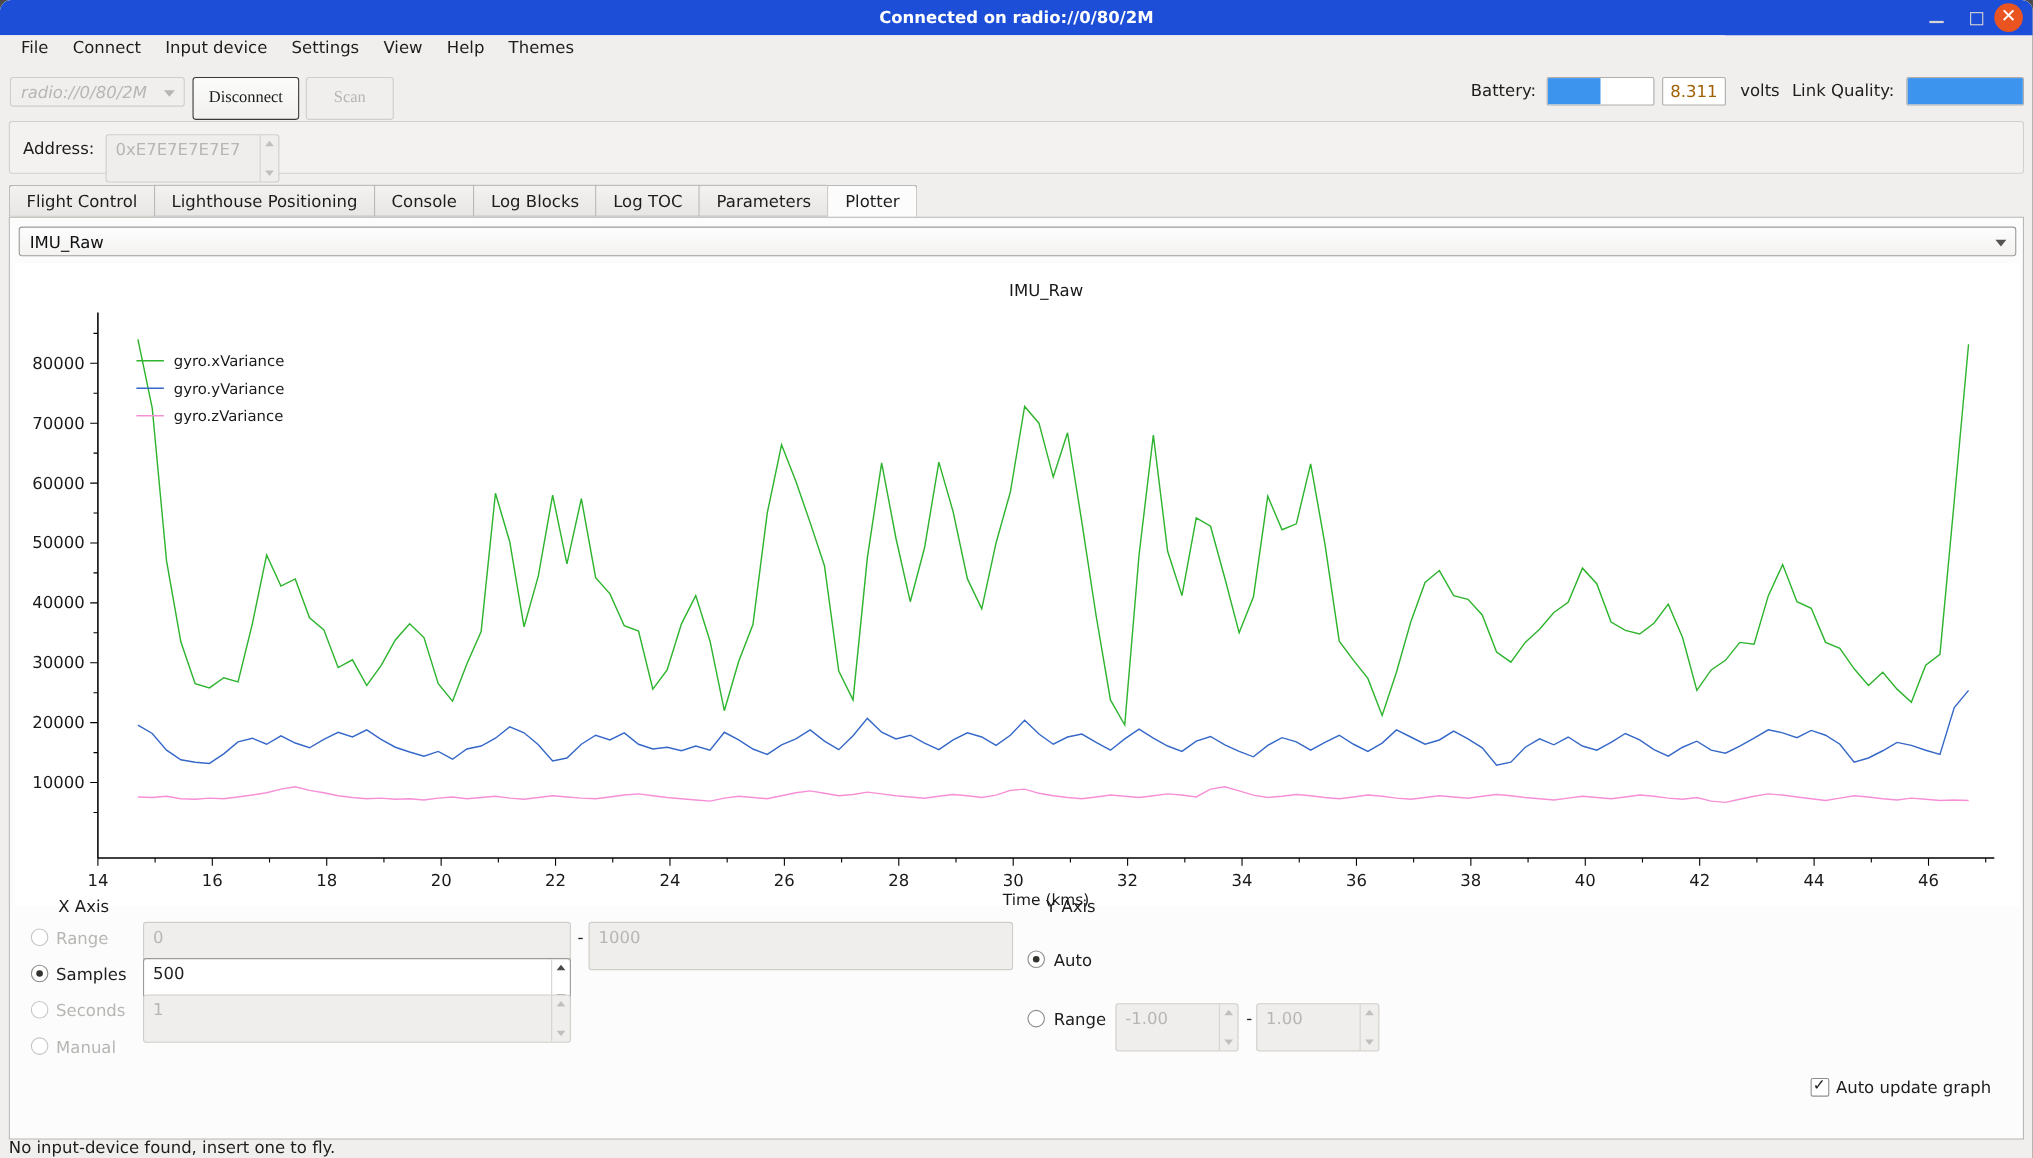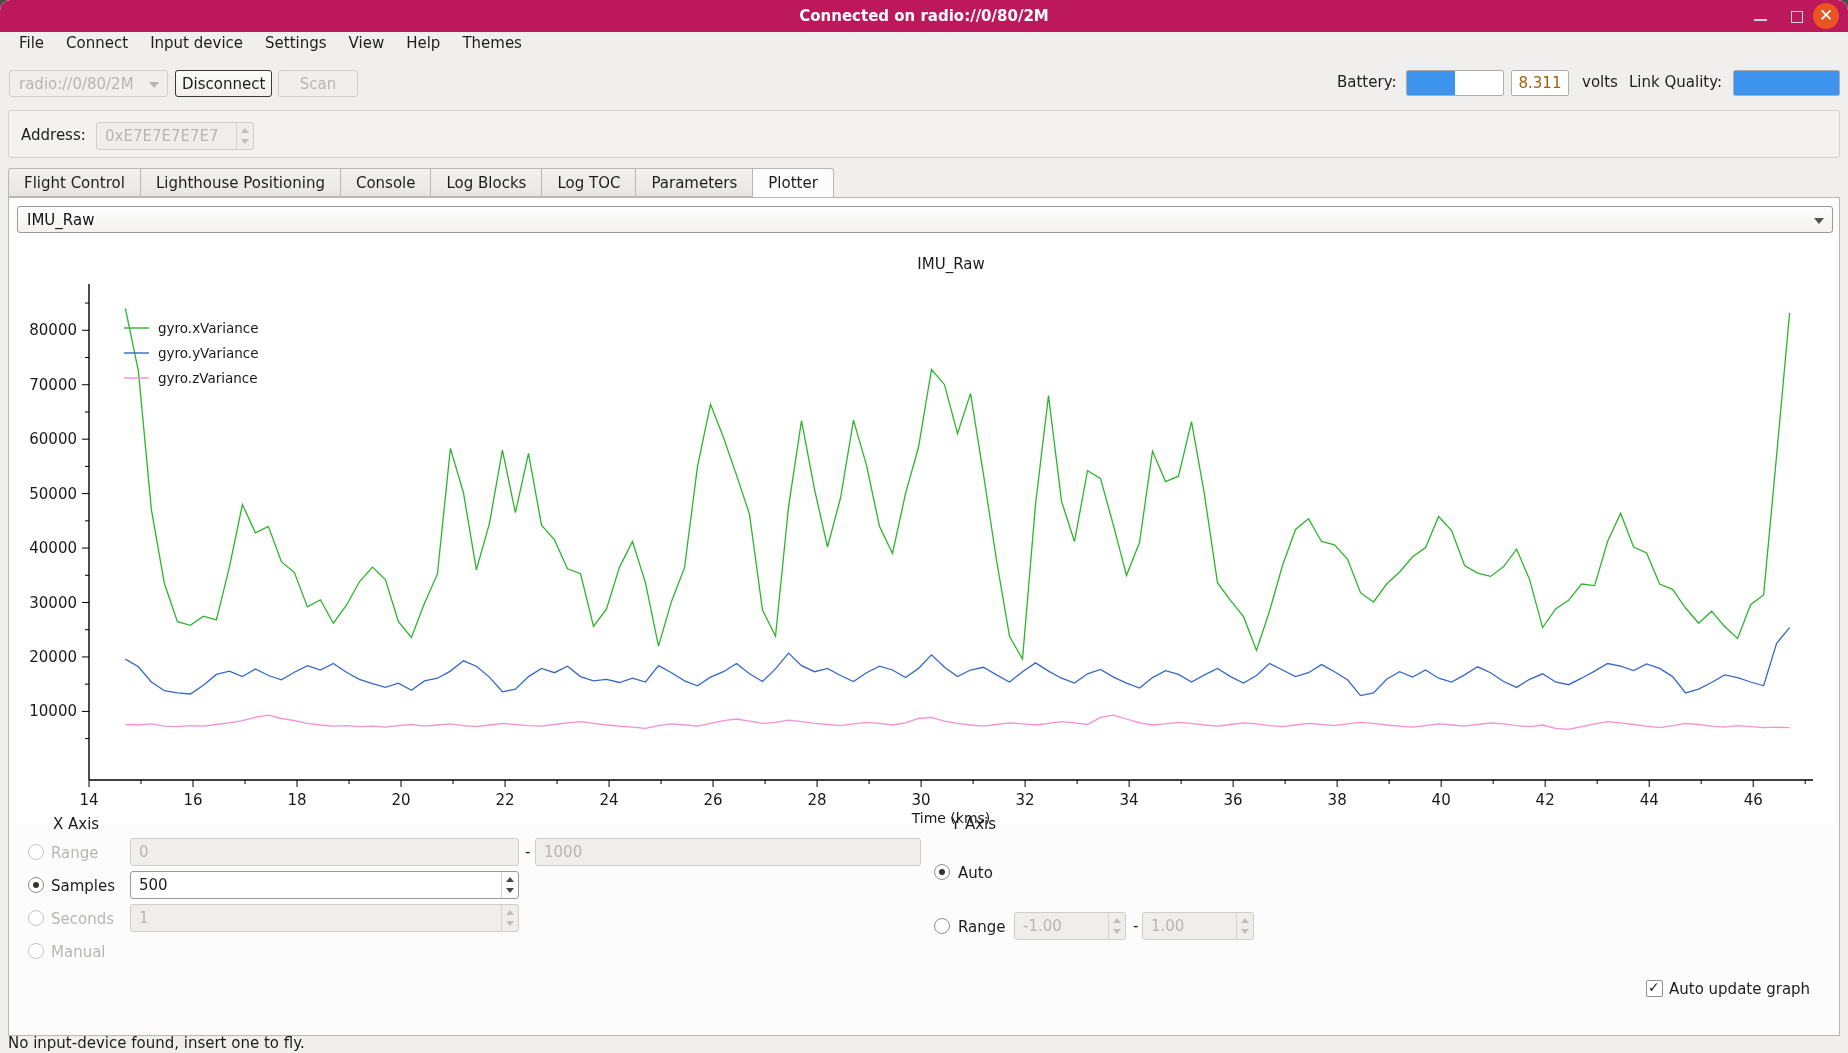--- a/index.html
+++ b/index.html
@@ -1,49 +1,49 @@
 <!DOCTYPE html>
 <html><head>
 <meta charset="utf-8">
 <style>
   html,body{margin:0;padding:0;background:#4a4a4a;}
   *{box-sizing:border-box;font-family:"DejaVu Sans","Liberation Sans",sans-serif;cursor:default;}
   .window{position:relative;width:1848px;height:1053px;background:#f1efed;border-radius:10px 10px 0 0;overflow:hidden;}
 
   
-  .titlebar{position:absolute;left:0;top:0;width:1848px;height:32px;background:#be185d;border-radius:10px 10px 0 0;}
+  .titlebar{position:absolute;left:0;top:0;width:1848px;height:32px;background:#1d4ed8;border-radius:10px 10px 0 0;}
   .titlebar .title{position:absolute;left:0;right:0;top:0;height:32px;line-height:32px;text-align:center;color:#ffffff;font-size:15px;font-weight:bold;}
   .wc{position:absolute;top:3px;width:26px;height:26px;border-radius:50%;}
   .wc.min{left:1748px;} .wc.max{left:1784px;} .wc.close{left:1813px;background:#e95420;}
   .wc.min::after{content:"";position:absolute;left:6px;top:16px;width:13px;height:2px;background:#d9d5d2;}
   .wc.max::after{content:"";position:absolute;left:7px;top:8px;width:10px;height:10px;border:1.5px solid #d9d5d2;}
   .wc.close .x{position:absolute;left:0;top:-1px;width:26px;height:26px;line-height:26px;text-align:center;color:#fff;font-size:17px;}
 
   
   .menubar{position:absolute;left:0;top:32px;width:1568px;height:22px;background:#f1efed;display:flex;align-items:center;padding-left:8px;}
   .menubar .mi{font-size:15px;color:#1d1d1d;padding:0 11px;line-height:22px;}
 
   
-  .btn{position:absolute;height:27px;font-size:15px;color:#1d1d1d;background:linear-gradient(#fcfcfb,#f1f0ef);border:1px solid #9b9a98;border-radius:3px;text-align:center;}
+  .btn{position:absolute;height:39px;font-size:15px;color:#1d1d1d;background:linear-gradient(#fcfcfb,#f1f0ef);border:1px solid #9b9a98;border-radius:3px;text-align:center;font-family:Liberation Serif, serif;}
   .btn.primary{border:1px solid #393936;}
   .btn.disabled{color:#b7b6b3;background:#f1efee;border-color:#cfceca;}
   .combo{position:absolute;height:27px;border:1px solid #9b9a98;border-radius:3px;background:linear-gradient(#fdfdfd,#f2f1f0);font-size:15px;color:#1d1d1d;}
-  .combo.disabled{color:#b7b6b3;background:#f1efee;border-color:#cfceca;}
+  .combo.disabled{color:#b7b6b3;background:#f1efee;border-color:#cfceca;font-style:italic;}
   .combo .cval{position:absolute;left:9px;top:3px;line-height:20px;}
   .arrow-down{position:absolute;right:8px;top:11px;width:0;height:0;border-left:5px solid transparent;border-right:5px solid transparent;border-top:6px solid #55534f;}
   .combo.disabled .arrow-down{border-top-color:#b7b6b3;}
   .tlabel{position:absolute;font-size:15px;color:#1d1d1d;line-height:27px;height:27px;}
   .progress{position:absolute;height:26px;border:1px solid #aeadaa;border-radius:2px;background:#ffffff;overflow:hidden;}
   .progress .fill{height:100%;background:#3d94ee;}
   .value-box{position:absolute;height:26px;border:1px solid #aeadaa;border-radius:2px;background:#ffffff;font-size:15px;color:#a16207;text-align:center;line-height:24px;}
 
   
   .address-frame{position:absolute;left:8px;top:110px;width:1832px;height:48px;background:#f4f2f0;border:1px solid #d2d0cd;border-radius:3px;}
   .address-frame .alabel{position:absolute;left:12px;top:11px;font-size:15px;color:#1d1d1d;line-height:27px;}
-  .spinbox{position:absolute;height:28px;border:1px solid #cfceca;border-radius:3px;background:#efeeec;font-size:15px;color:#b7b6b3;padding-left:48px;}
+  .spinbox{position:absolute;height:44px;border:1px solid #cfceca;border-radius:3px;background:#efeeec;font-size:15px;color:#b7b6b3;padding-left:48px;}
   .spinbox.enabled{background:#ffffff;border-color:#9b9a98;color:#1d1d1d;}
   .spinbox .sval{position:absolute;left:8px;top:3px;line-height:20px;}
   .spin-btns{position:absolute;right:0;top:0;width:17px;height:100%;border-left:1px solid #d4d3d0;}
   .spin-btns .up,.spin-btns .dn{position:absolute;left:4px;width:0;height:0;border-left:4px solid transparent;border-right:4px solid transparent;}
   .spin-btns .up{top:5px;border-bottom:5px solid #c0bfbc;}
   .spin-btns .dn{bottom:5px;border-top:5px solid #c0bfbc;}
   .spinbox.enabled .spin-btns .up{border-bottom-color:#4a4945;}
   .spinbox.enabled .spin-btns .dn{border-top-color:#4a4945;}
 
   

